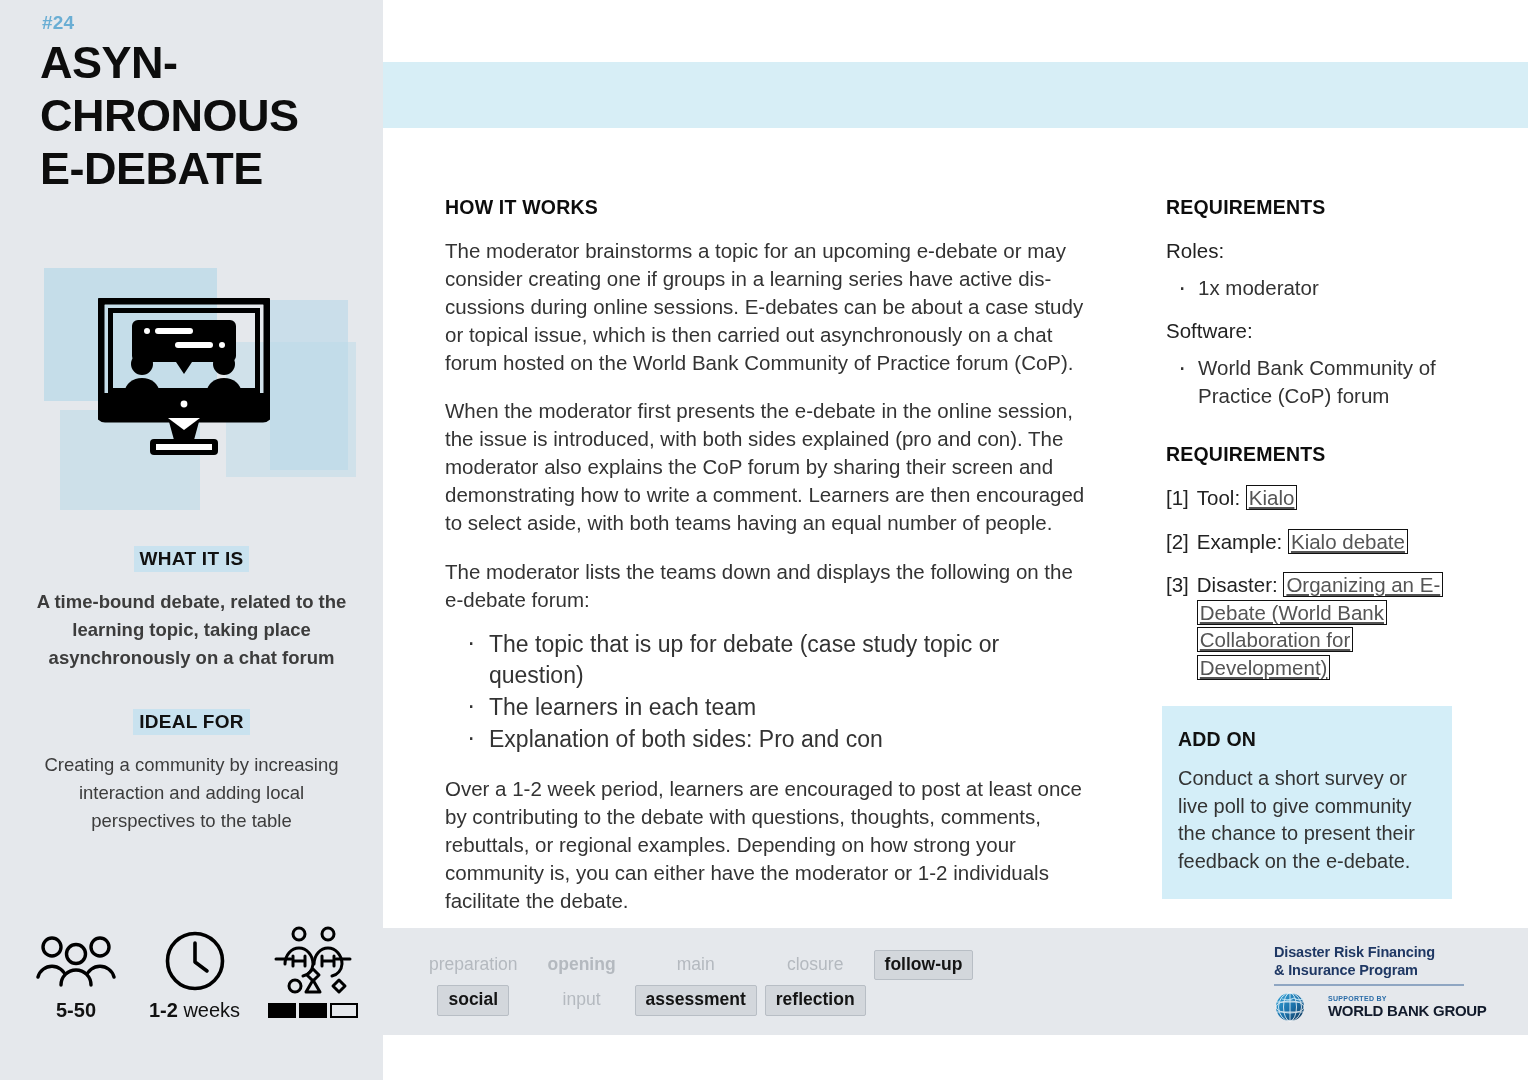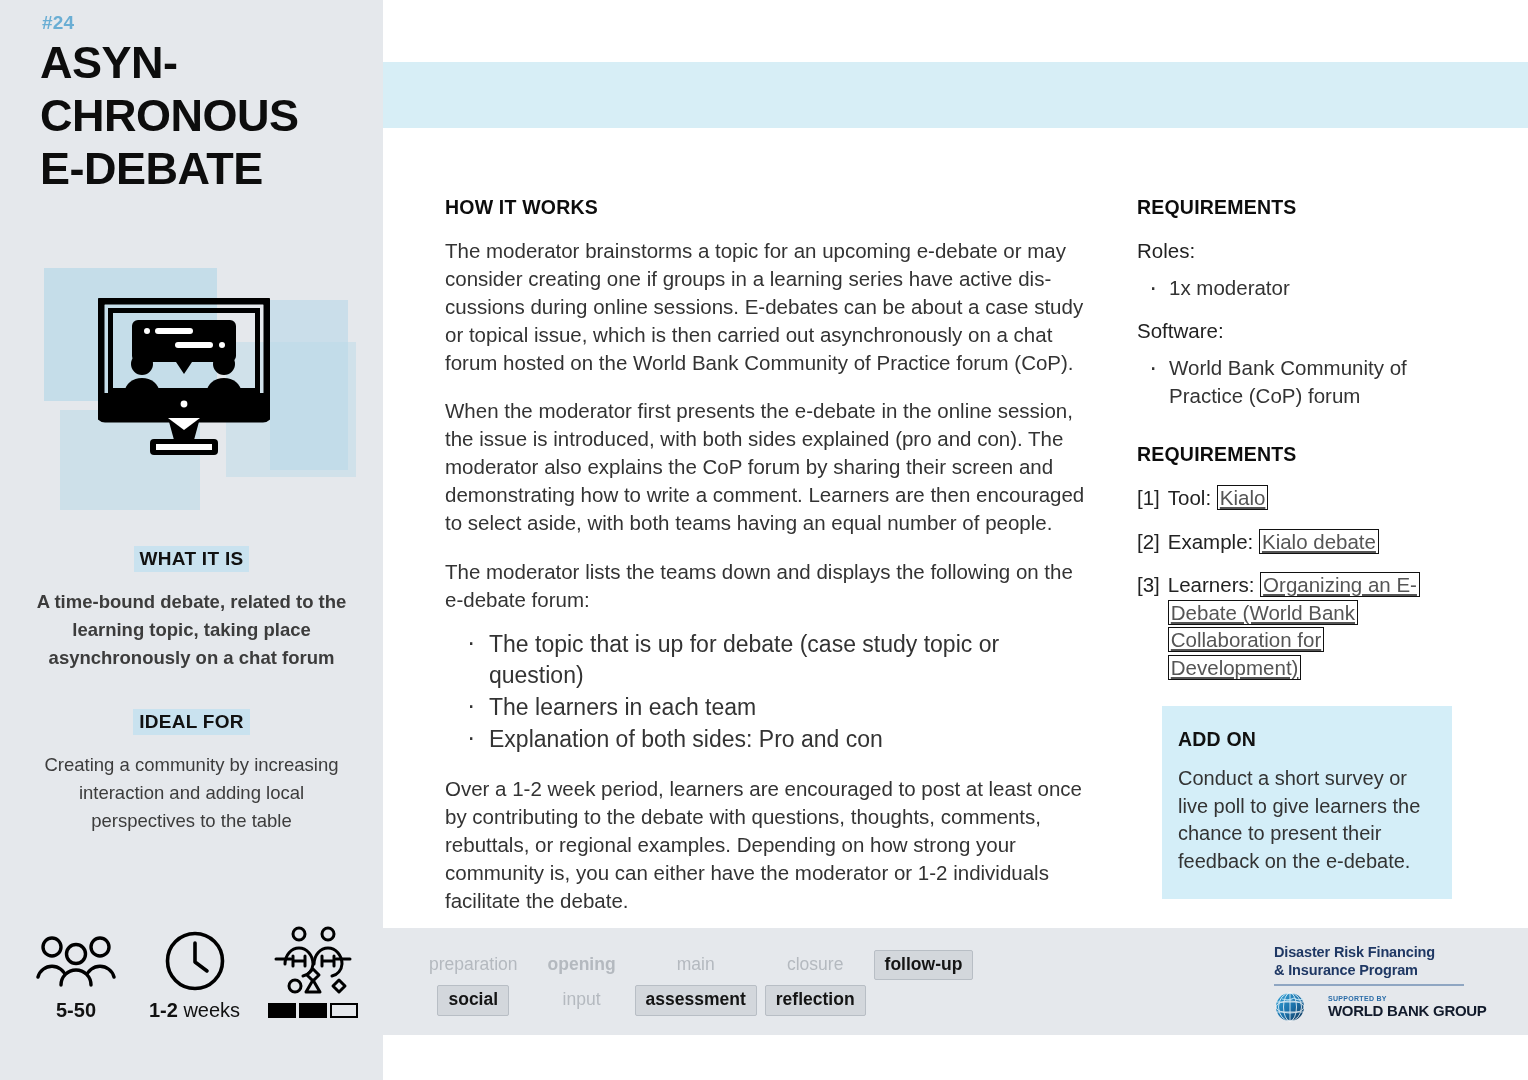--- a/index.html
+++ b/index.html
@@ -164,21 +164,21 @@
 
   
   .col-how {
     position: absolute;
     left: 445px;
     top: 196px;
     width: 650px;
   }
   .col-req {
     position: absolute;
-    left: 1137px;
+    left: 1166px;
     top: 196px;
     width: 300px;
   }
 
   h2.sec {
     font-size: 19.5px;
     font-weight: bold;
     color: #0d0d0d;
     letter-spacing: 0.2px;
     margin-bottom: 18px;
@@ -541,29 +541,29 @@
       <span class="insp-idx">[2]</span>
       <span class="insp-text">
         <span class="insp-kind">Example:</span>
         <a class="linkbox" href="#">Kialo debate</a>
       </span>
     </div>
 
     <div class="insp-row">
       <span class="insp-idx">[3]</span>
       <span class="insp-text">
-        <span class="insp-kind">Learners:</span>
+        <span class="insp-kind">Disaster:</span>
         <a class="linkbox" href="#">Organizing an E-Debate (World Bank Collaboration for Development)</a>
       </span>
     </div>
   </section>
 
   <aside class="addon">
     <h3>ADD ON</h3>
-    <p>Conduct a short survey or live poll to give learners the chance to present their feedback on the e-debate.</p>
+    <p>Conduct a short survey or live poll to give community the chance to present their feedback on the e-debate.</p>
   </aside>
 
   <footer class="footer">
 
     <div class="tagmatrix">
 
       <div class="tagcol">
         <div class="tag off">preparation</div>
         <div class="tag on">social</div>
       </div>

